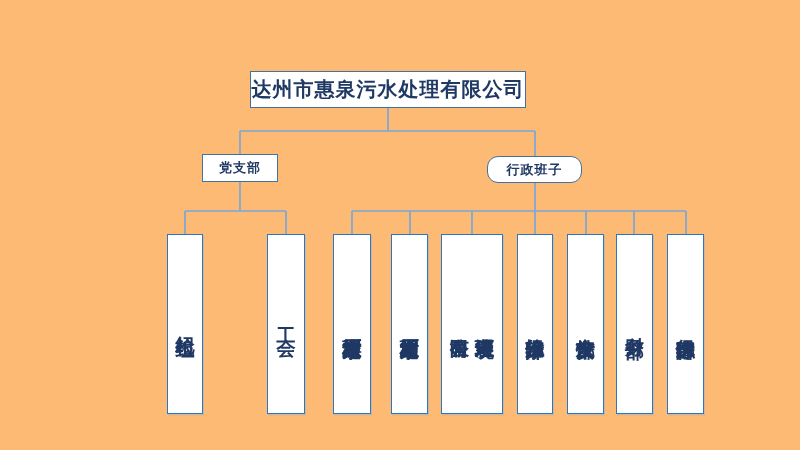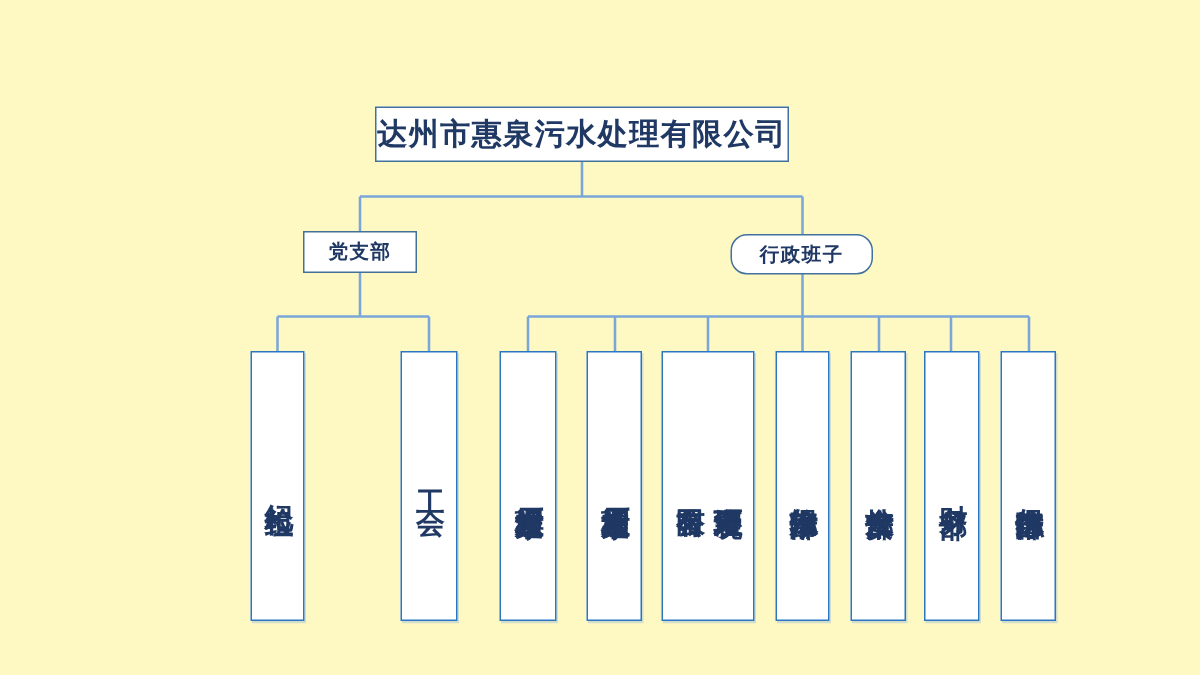--- a/index.html
+++ b/index.html
@@ -5,21 +5,21 @@
   html, body {
     margin: 0;
     padding: 0;
     background: #ffffff;
     font-family: "Liberation Sans", "DejaVu Sans", sans-serif;
   }
   .canvas {
     position: relative;
     width: 800px;
     height: 450px;
-    background: #fef9c3;
+    background: #fdba74;
     overflow: hidden;
   }
   .connectors {
     position: absolute;
     left: 0;
     top: 0;
     z-index: 1;
   }
   .box {
     position: absolute;

